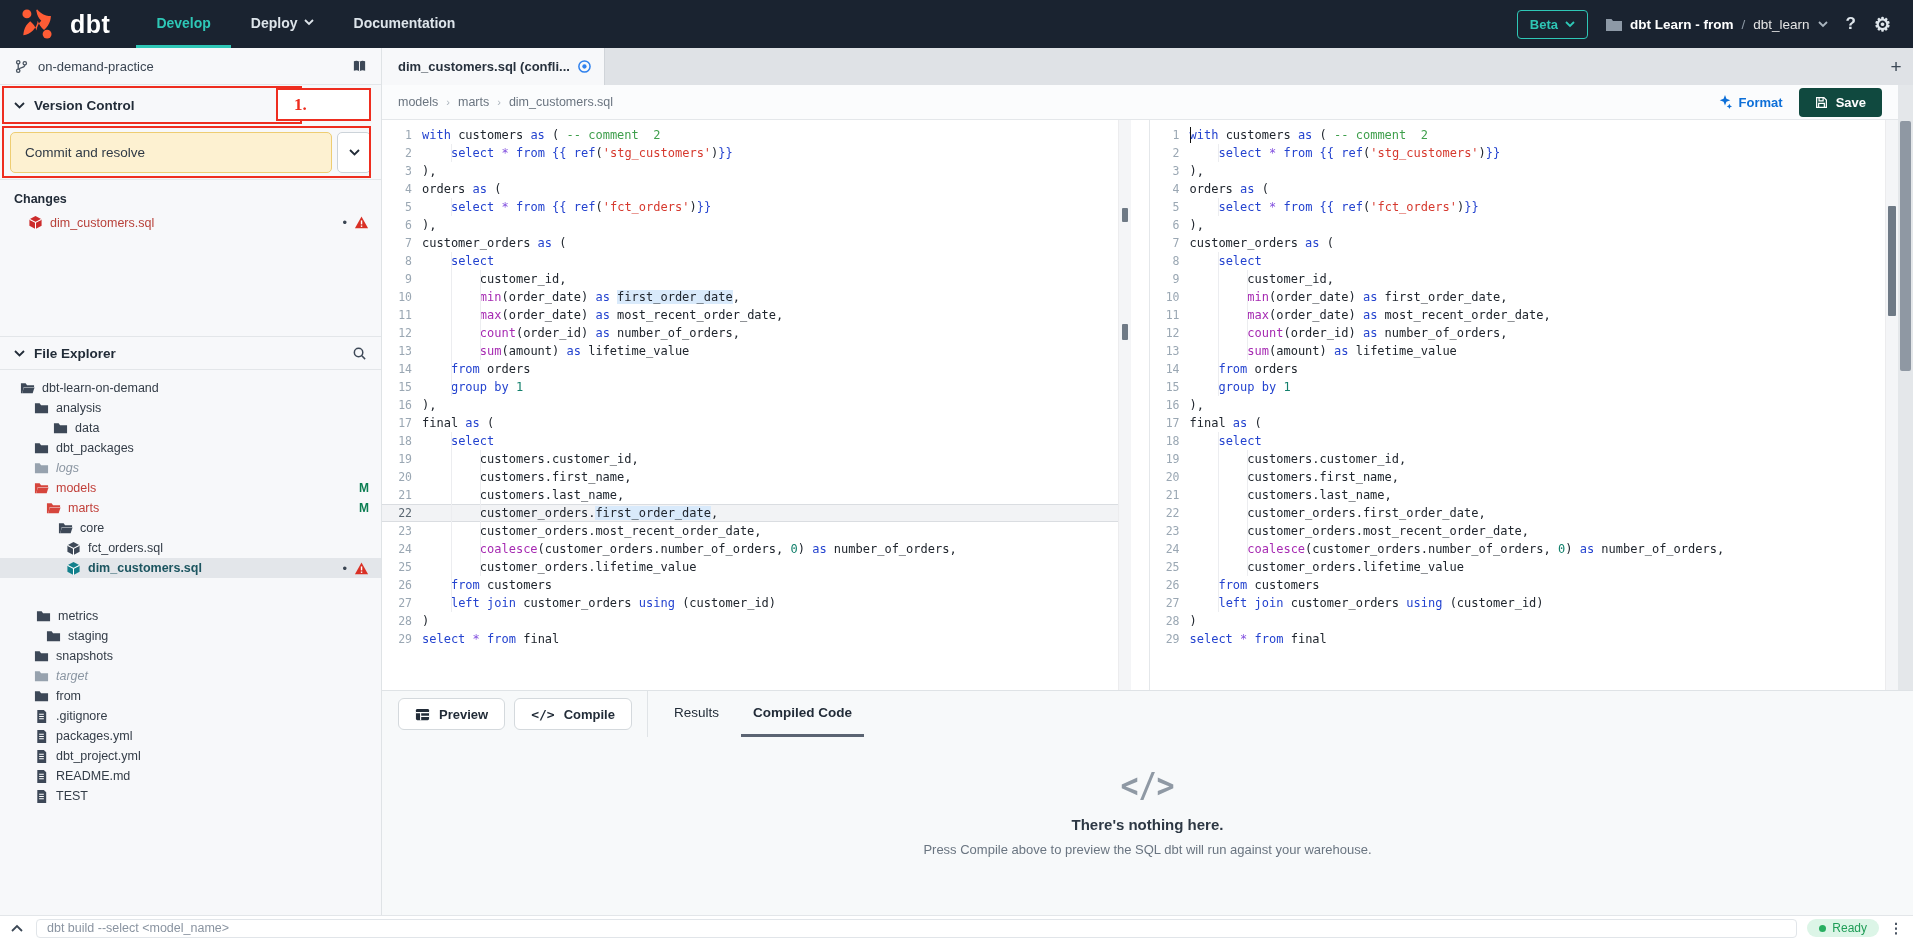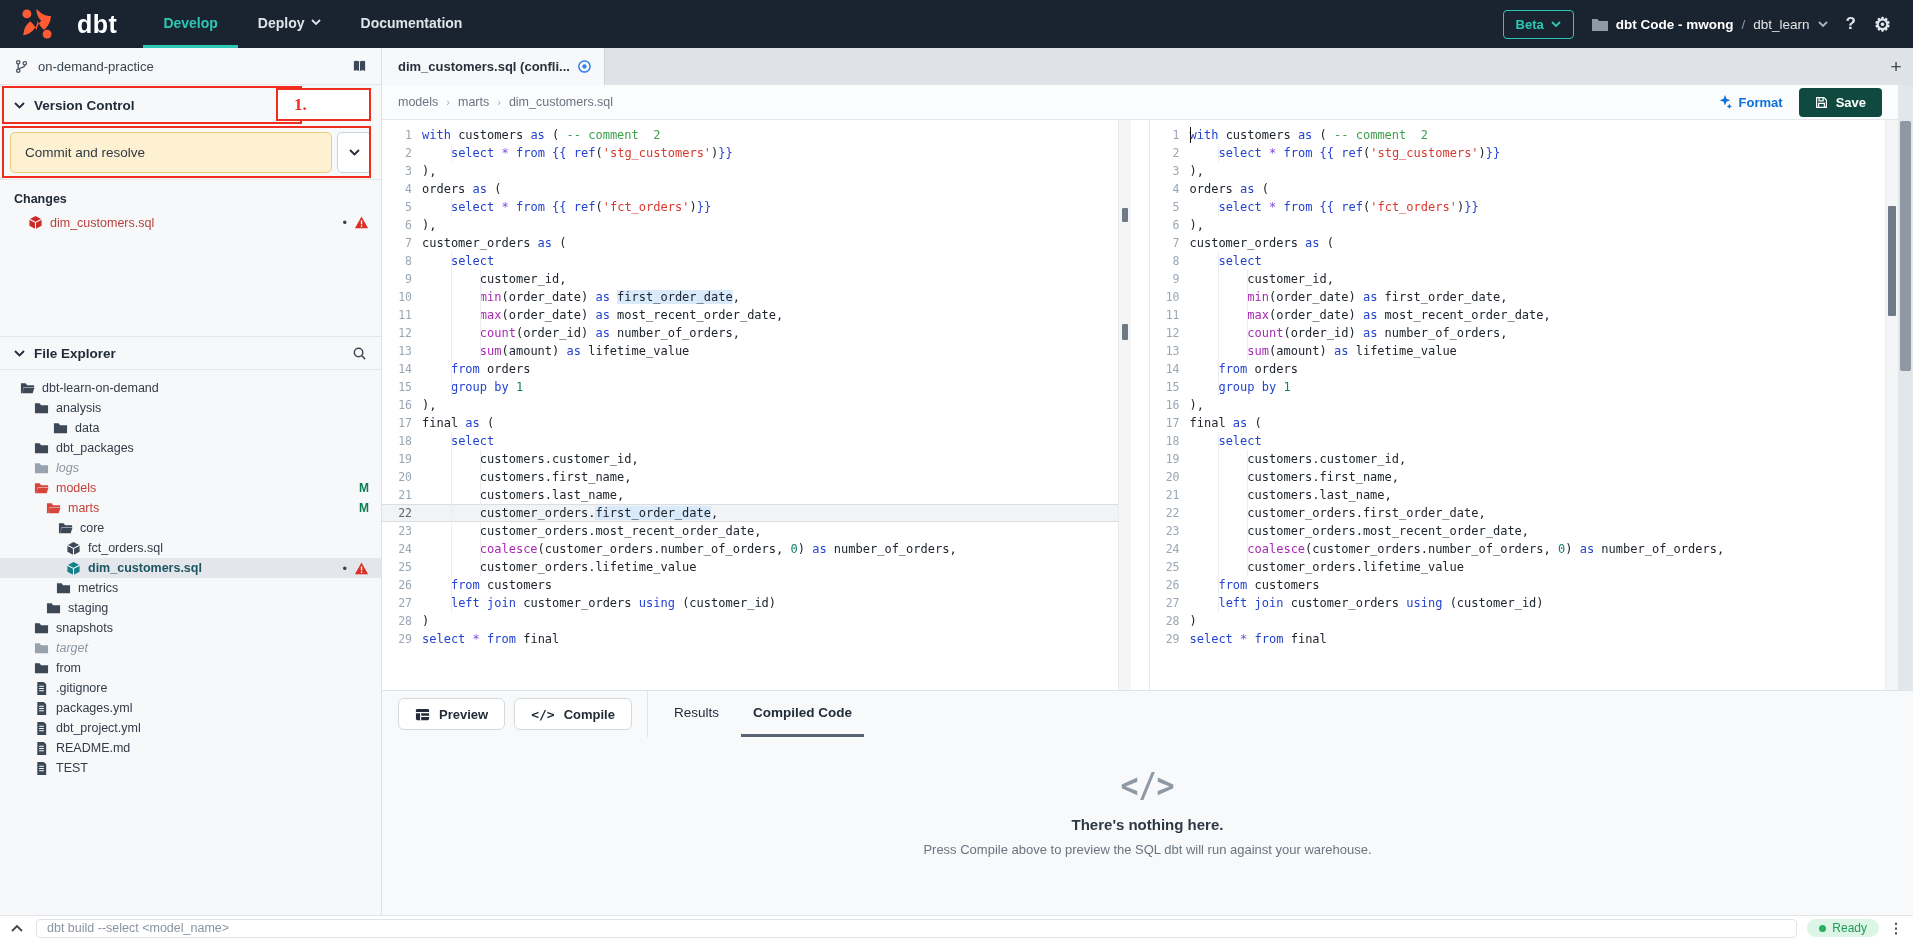--- a/index.html
+++ b/index.html
@@ -1,21 +1,21 @@
 <!DOCTYPE html>
 <html><head>
 <meta charset="utf-8">
 <style>
   * { margin:0; padding:0; box-sizing:border-box; }
   html,body { width:1913px; height:940px; overflow:hidden; font-family:"Liberation Sans",sans-serif; background:#fff; }
   #app { width:1913px; height:940px; display:flex; flex-direction:column; position:relative; }
 
   
   .navbar { height:48px; background:#1a2330; display:flex; align-items:stretch; color:#e6ebf0; flex:none; }
-  .logo { display:flex; align-items:center; gap:23px; padding:0 26px 0 20px; }
+  .logo { display:flex; align-items:center; gap:16px; padding:0 26px 0 20px; }
   .logo-mark { width:34px; height:34px; }
   .logo-word { font-size:25px; font-weight:bold; color:#fff; letter-spacing:.5px; }
   .nav-items { display:flex; align-items:stretch; }
   .nav-item { display:flex; align-items:center; gap:6px; padding:0 20px; font-size:14px; font-weight:bold; color:#dde4ea; cursor:pointer; border-bottom:3px solid transparent; }
   .nav-item.active { color:#2ec7b6; border-bottom-color:#2ec7b6; }
   .nav-right { margin-left:auto; display:flex; align-items:center; gap:18px; padding-right:22px; }
   .beta-btn { display:flex; align-items:center; gap:7px; border:1.5px solid #2ec7b6; color:#2ec7b6; border-radius:4px; padding:6px 12px; font-size:13px; font-weight:bold; cursor:pointer; }
   .acct { display:flex; align-items:center; gap:8px; font-size:13.5px; cursor:pointer; }
   .acct .proj { color:#fff; font-weight:bold; }
   .acct .sep { color:#8d99a6; }
@@ -140,21 +140,21 @@
       <div class="beta-btn">
         <span>Beta</span>
         <svg class="chev" viewBox="0 0 10 7">
             <path d="M1 1l4 4 4-4" stroke="#2ec7b6" stroke-width="1.8" fill="none"></path>
           </svg>
       </div>
       <div class="acct">
         <svg width="16" height="13" viewBox="0 0 16 13">
             <path d="M0 1h5.5l1.5 2H16v10H0z" fill="#8d99a6"></path>
           </svg>
-        <span class="proj">dbt Code - mwong</span>
+        <span class="proj">dbt Learn - from</span>
         <span class="sep">/</span>
         <span class="env">dbt_learn</span>
         <svg class="chev" viewBox="0 0 10 7">
             <path d="M1 1l4 4 4-4" stroke="#aab5bf" stroke-width="1.8" fill="none"></path>
           </svg>
       </div>
       <span class="icon-btn">?</span>
       <span class="icon-btn gear">⚙</span>
     </div>
   </div>
@@ -302,21 +302,21 @@
             </svg>
             <span class="lbl">dim_customers.sql</span>
             <span class="grow"></span>
             <span class="dot-mod">•</span>
             <svg class="ticon" viewBox="0 0 16 16">
               <path d="M8 1.5L15 14H1z" fill="#d93025"></path>
               <rect x="7.3" y="5.8" width="1.5" height="4.2" fill="#fff"></rect>
               <rect x="7.3" y="11.2" width="1.5" height="1.5" fill="#fff"></rect>
             </svg>
           </div>
-          <div class="tree-row default" style="padding-left: 56px;">
+          <div class="tree-row default" style="padding-left: 36px; margin-top: 28px;">
             <svg class="ticon" viewBox="0 0 16 16">
               <path d="M1 2.5h5l1.5 2H15V13H1z" fill="#3d4857"></path>
             </svg>
             <span class="lbl">metrics</span>
             <span class="grow"></span>
           </div>
           <div class="tree-row default" style="padding-left: 46px;">
             <svg class="ticon" viewBox="0 0 16 16">
               <path d="M1 2.5h5l1.5 2H15V13H1z" fill="#3d4857"></path>
             </svg>

